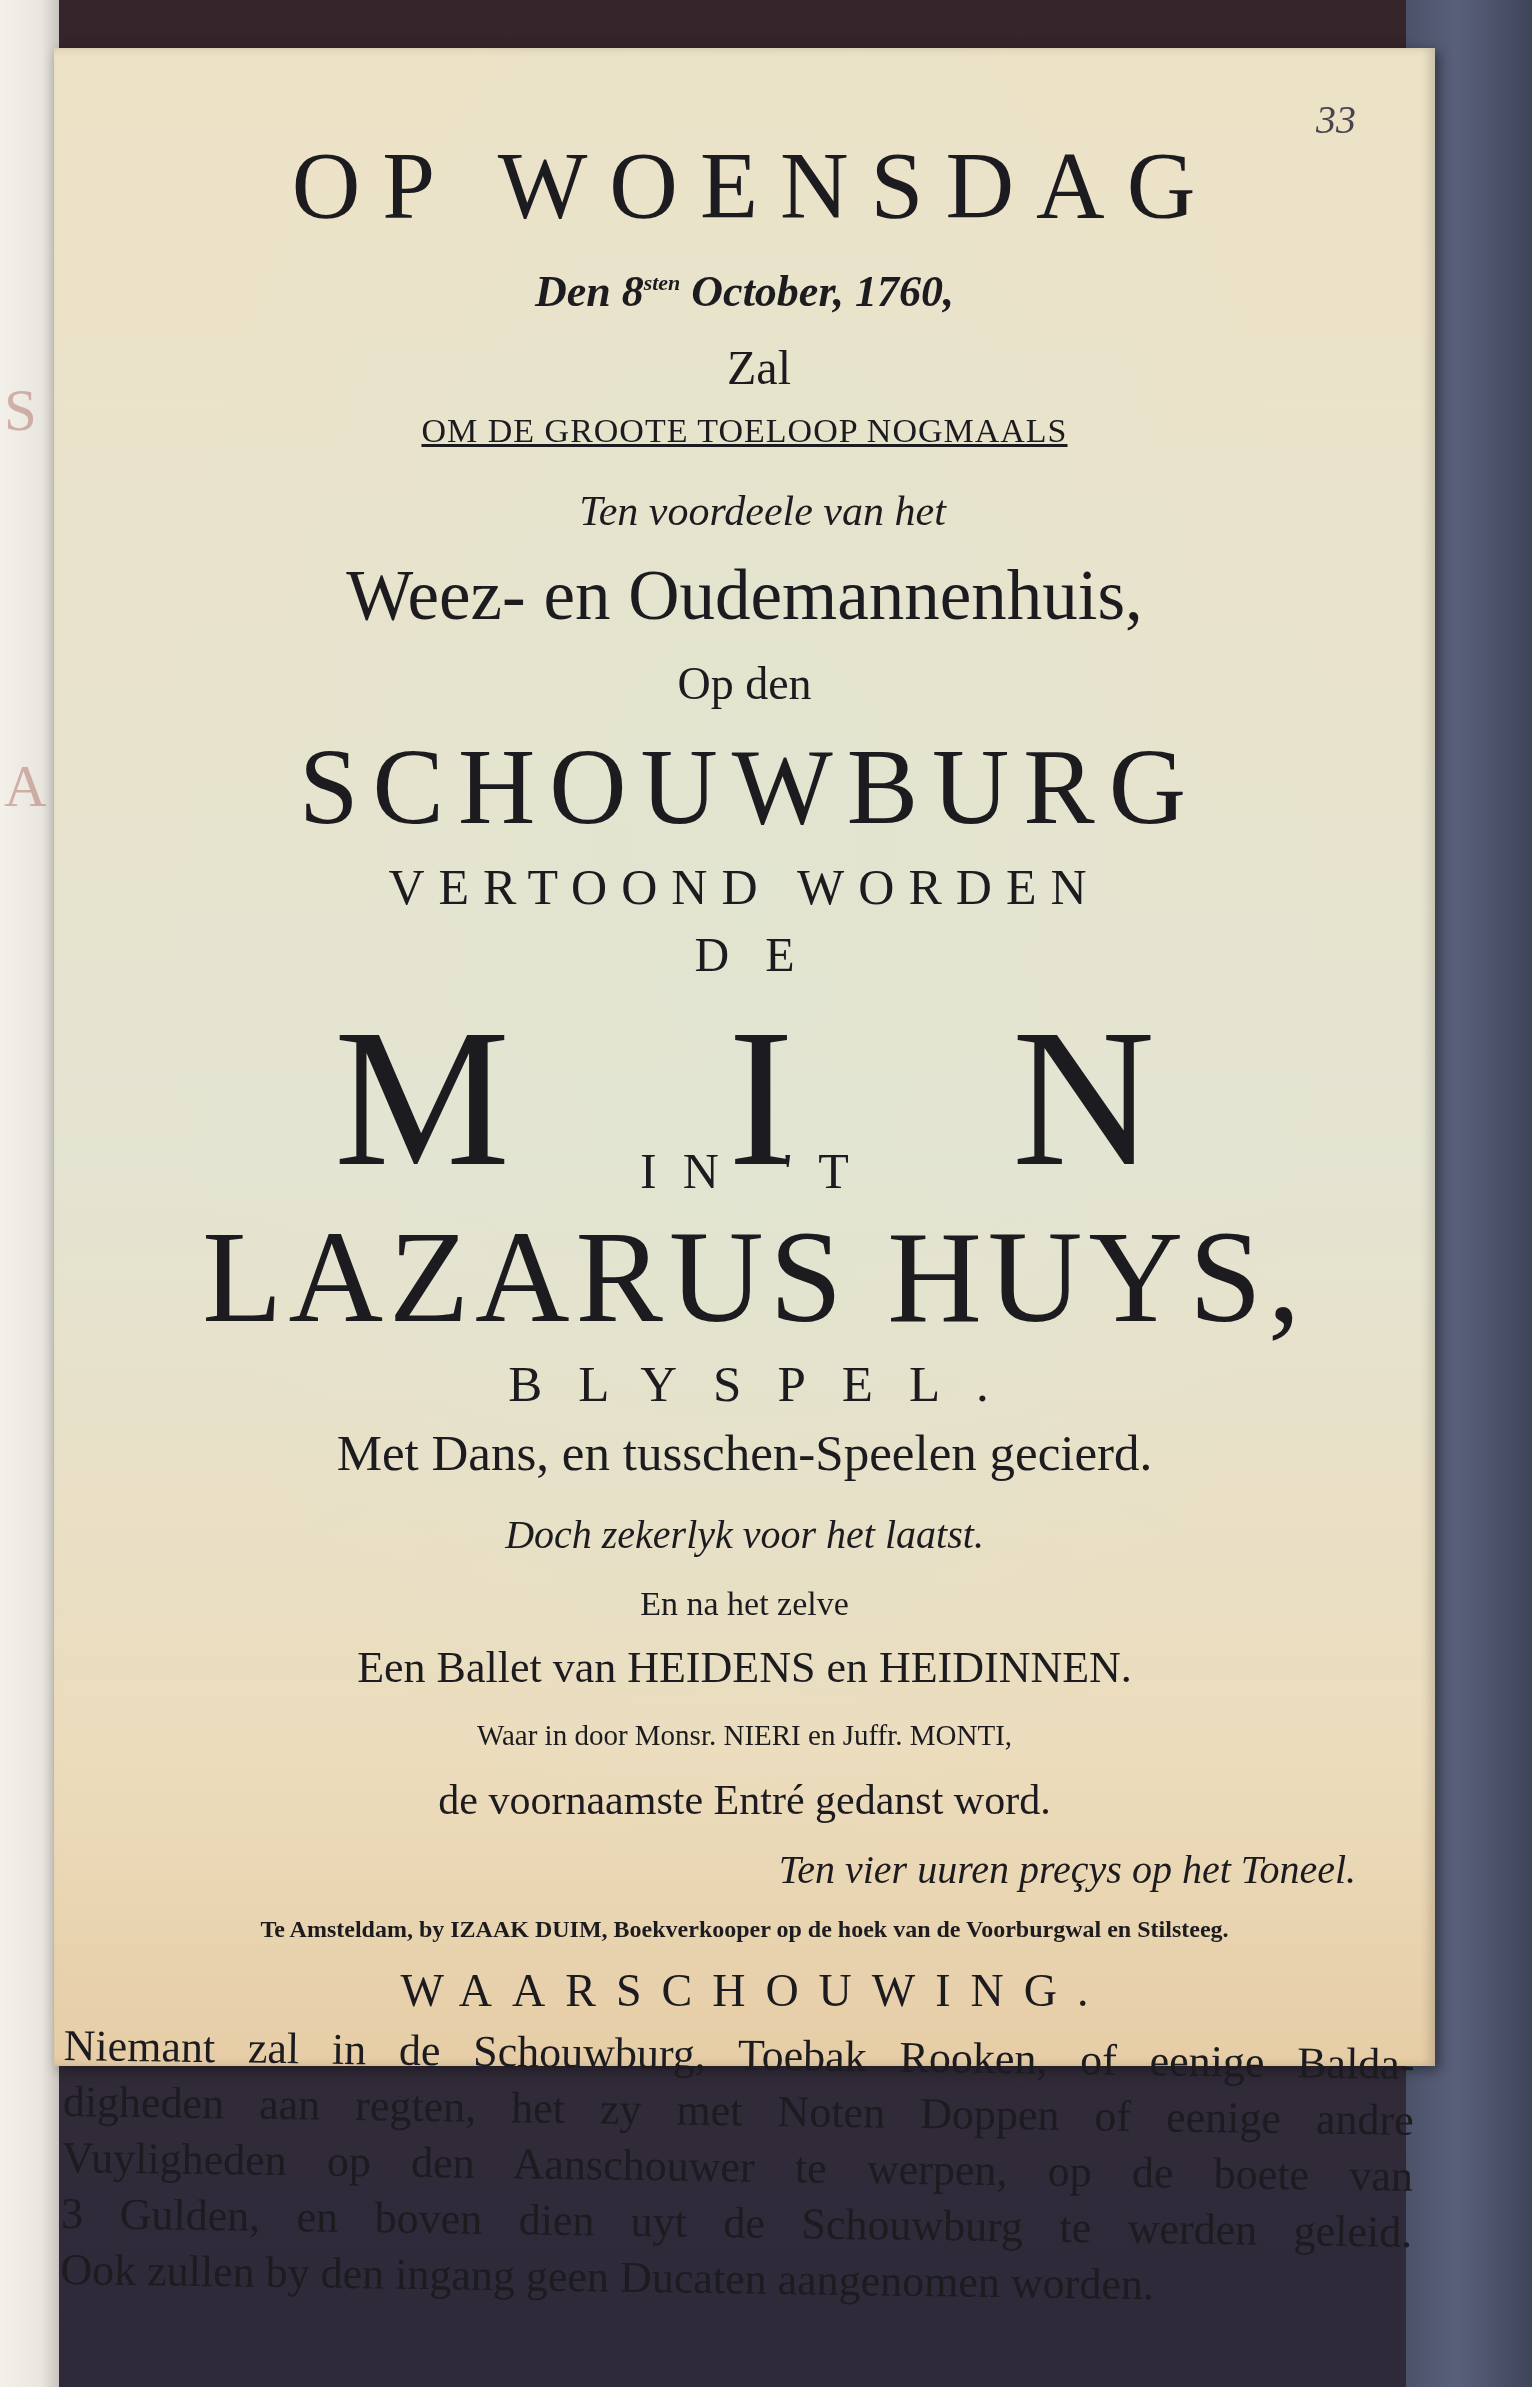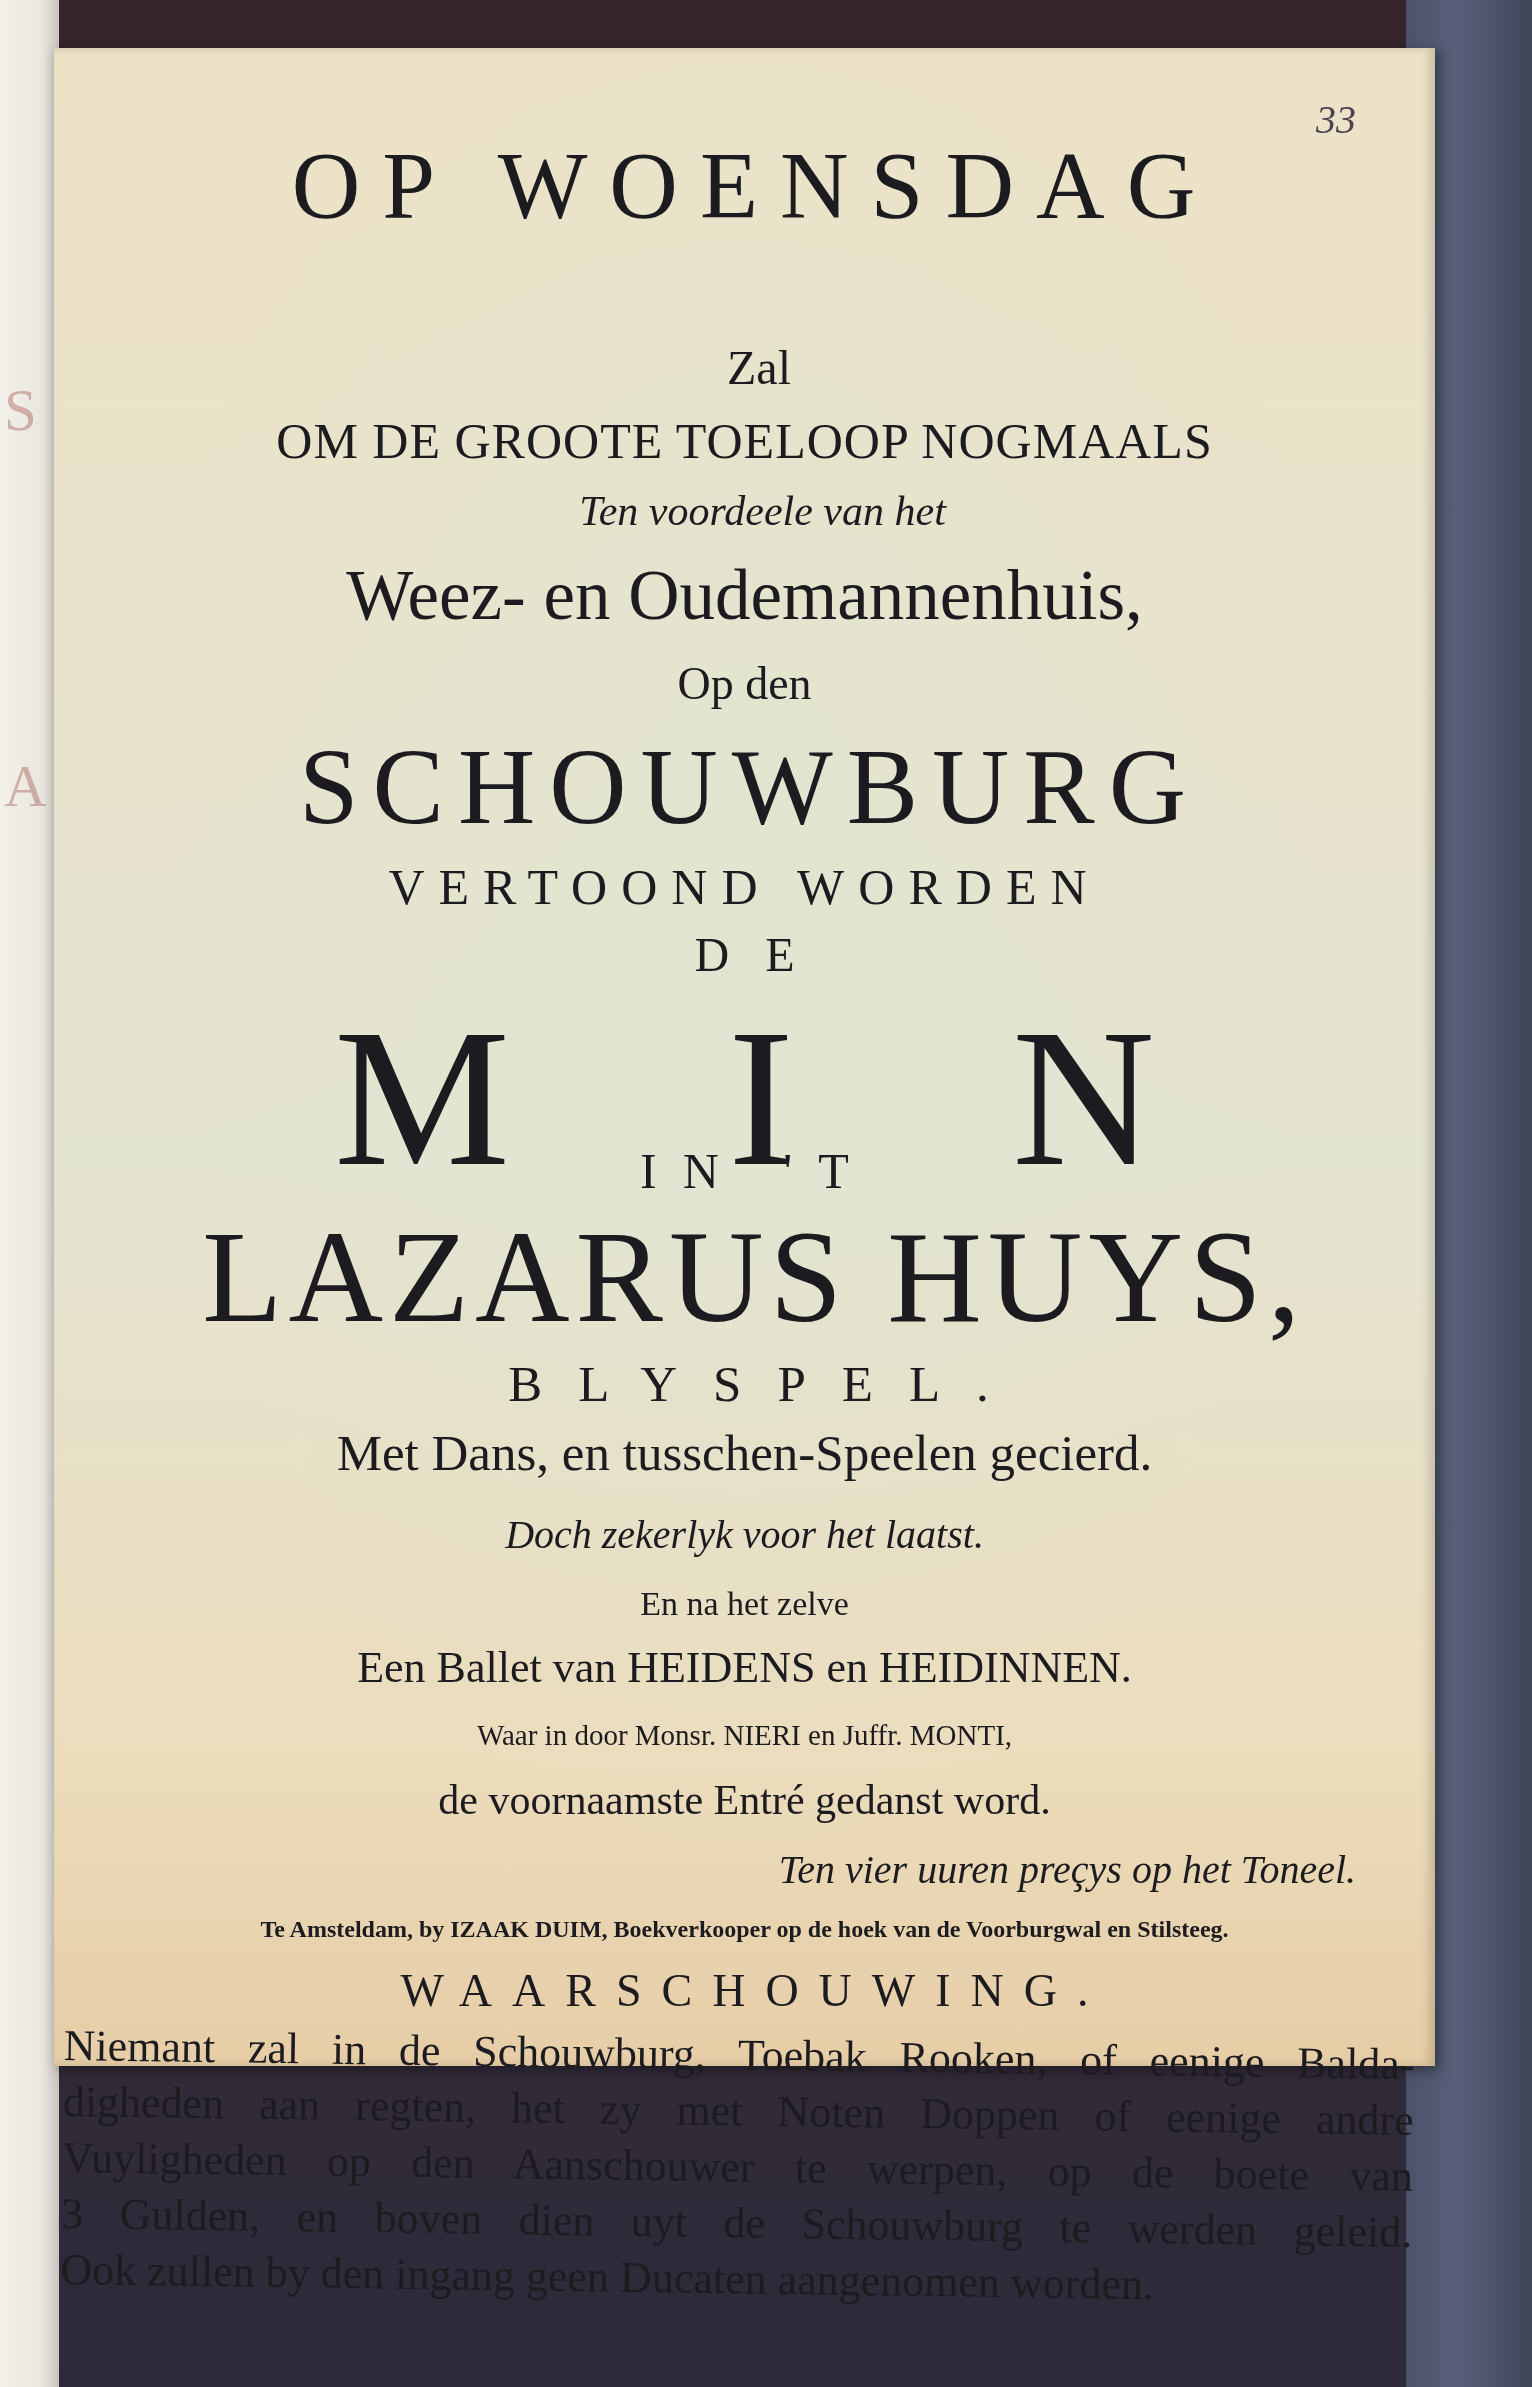--- a/index.html
+++ b/index.html
@@ -35,21 +35,21 @@
   }
   .folio {
     position: absolute; right: 79px; top: 48px;
     font-style: italic; font-size: 40px; color: #4a4450;
   }
   .line { position: absolute; left: 0; right: 0; text-align: center; white-space: nowrap; }
   .l-title { top: 83px; font-size: 95px; letter-spacing: 22px; padding-left: 20px; }
   .l-date { top: 218px; font-size: 44px; font-style: italic; font-weight: bold; }
   .l-date sup { font-size: 22px; }
   .l-zal { top: 292px; font-size: 48px; margin-left: 29px; }
-  .l-groote { top: 364px; font-size: 50px; letter-spacing: 1px; }
+  .l-groote { top: 364px; font-size: 34px; letter-spacing: 1px; text-decoration: underline; }
   .l-voordeele { top: 439px; font-size: 42px; font-style: italic; padding-left: 36px; }
   .l-weez { top: 507px; font-size: 71px; }
   .l-opden { top: 609px; font-size: 46px; }
   .l-schouwburg { top: 678px; font-size: 107px; letter-spacing: 14px; padding-left: 10px; }
   .l-vertoond { top: 810px; font-size: 50px; letter-spacing: 14px; }
   .l-de { top: 879px; font-size: 48px; letter-spacing: 36px; padding-left: 36px; }
   .l-min { top: 936px; font-size: 198px; }
   .l-min span { display: inline-block; margin: 0 109px; }
   .l-int { top: 1094px; font-size: 50px; letter-spacing: 26px; padding-left: 26px; }
   .l-lazarus { top: 1153px; font-size: 131px; letter-spacing: 6px; left: -30px; right: -50px; }
@@ -77,20 +77,21 @@
 <div class="left-page">
   <span class="left-page-mark" style="top:376px">S</span>
   <span class="left-page-mark" style="top:752px">A</span>
 </div>
 <div class="cover-board"></div>
 
 <div class="page">
   <div class="folio">33</div>
 
   <div class="line l-title">OP WOENSDAG</div>
+  <div class="line l-date"><span>Den 8</span><sup>sten</sup><span> October, 1760,</span></div>
   <div class="line l-zal">Zal</div>
   <div class="line l-groote">OM DE GROOTE TOELOOP NOGMAALS</div>
   <div class="line l-voordeele">Ten voordeele van het</div>
   <div class="line l-weez">Weez- en Oudemannenhuis,</div>
   <div class="line l-opden">Op den</div>
   <div class="line l-schouwburg">SCHOUWBURG</div>
   <div class="line l-vertoond">VERTOOND WORDEN</div>
   <div class="line l-de">DE</div>
   <div class="line l-min">
     <span>M</span><span>I</span><span>N</span>

